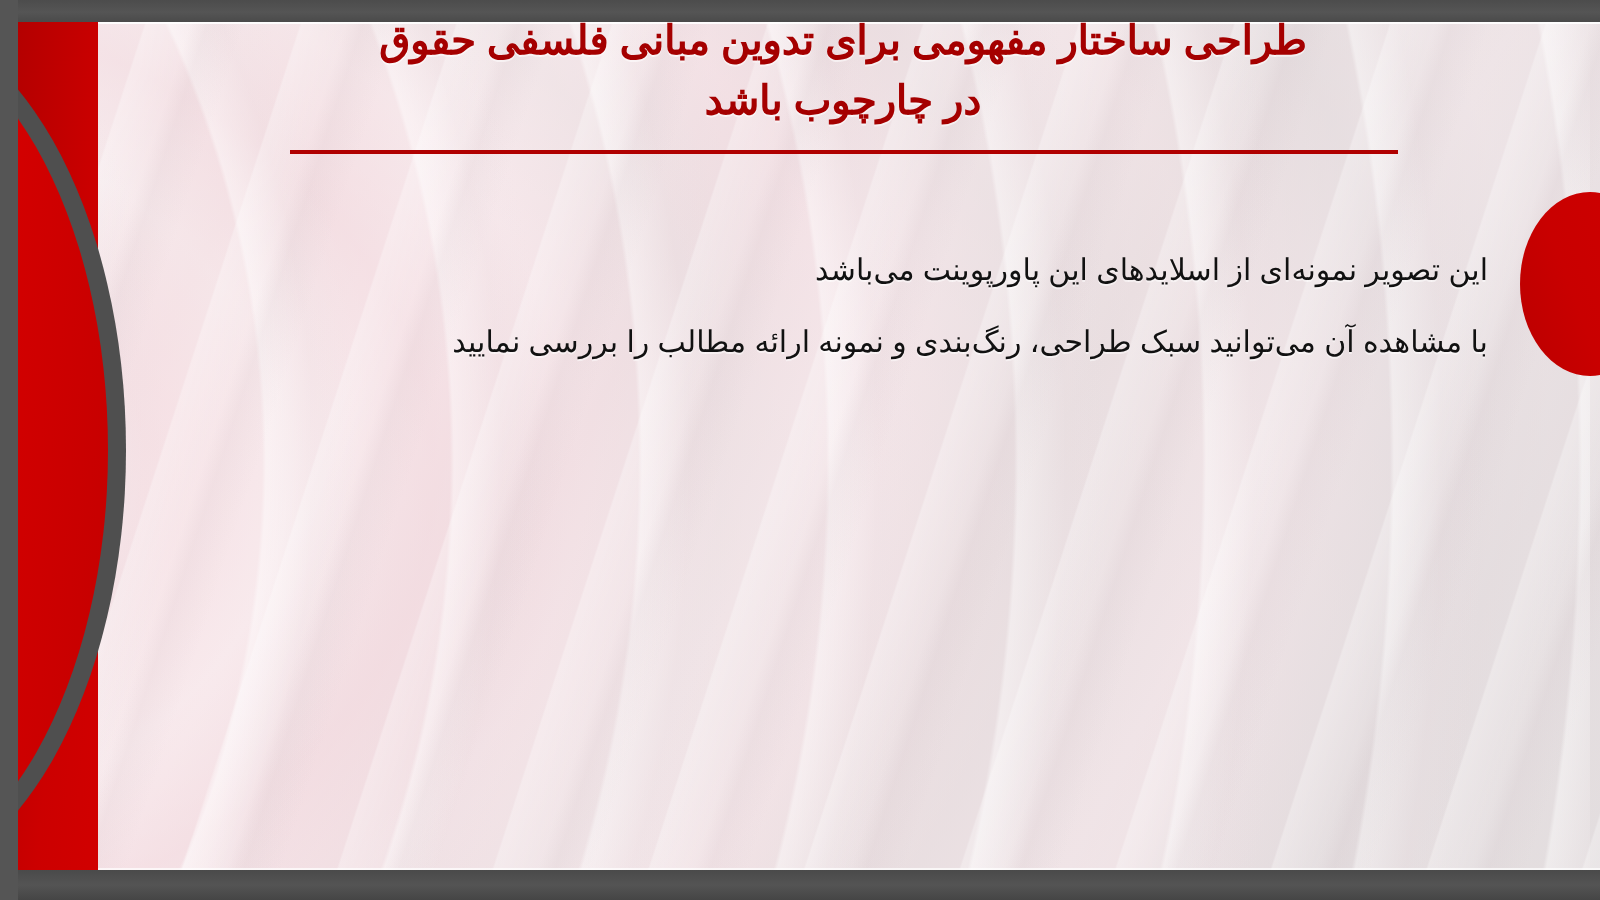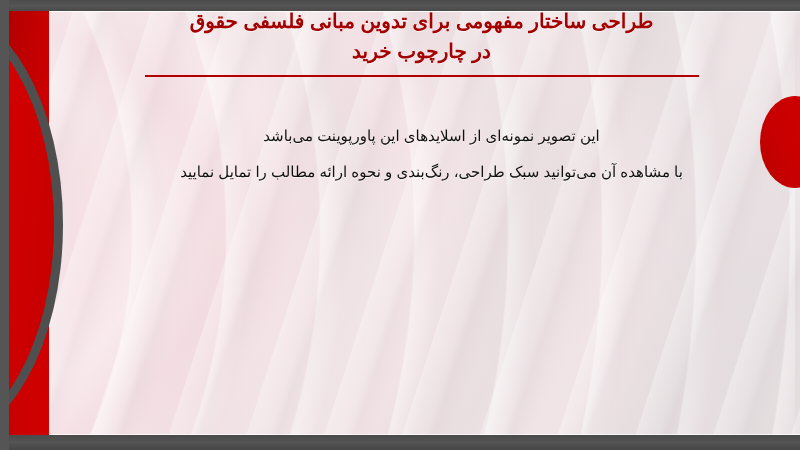--- a/index.html
+++ b/index.html
@@ -154,21 +154,20 @@
     width: 554px; height: 2px;
     background: #b00000;
     z-index: 8;
   }
 
   
   .body-block {
     position: absolute;
     left: 110px; top: 118px;
     width: 625px;
-    text-align: center;
     z-index: 8;
   }
   .body-line {
     color: #111111;
     font-size: 15px;
     line-height: 36px;
     font-weight: normal;
     white-space: nowrap;
     text-shadow: 0 1px 0 rgba(255,255,255,0.5);
   }
@@ -188,24 +187,24 @@
 
   <div class="red-block"></div>
   <div class="red-ellipse-outline"></div>
   <div class="red-ellipse"></div>
 
   <div class="red-corner-tr"></div>
   <div class="red-right"></div>
 
   <div class="title-block">
     <div class="title-line">طراحی ساختار مفهومی برای تدوین مبانی فلسفی حقوق</div>
-    <div class="title-line">در چارچوب خرید</div>
+    <div class="title-line">در چارچوب باشد</div>
   </div>
 
   <div class="title-rule"></div>
 
   <div class="body-block">
     <div class="body-line">این تصویر نمونه‌ای از اسلایدهای این پاورپوینت می‌باشد</div>
-    <div class="body-line">با مشاهده آن می‌توانید سبک طراحی، رنگ‌بندی و نحوه ارائه مطالب را تمایل نمایید</div>
+    <div class="body-line">با مشاهده آن می‌توانید سبک طراحی، رنگ‌بندی و نمونه ارائه مطالب را بررسی نمایید</div>
   </div>
 
   <div class="bar-bottom"></div>
 </div>
 
 </body></html>

